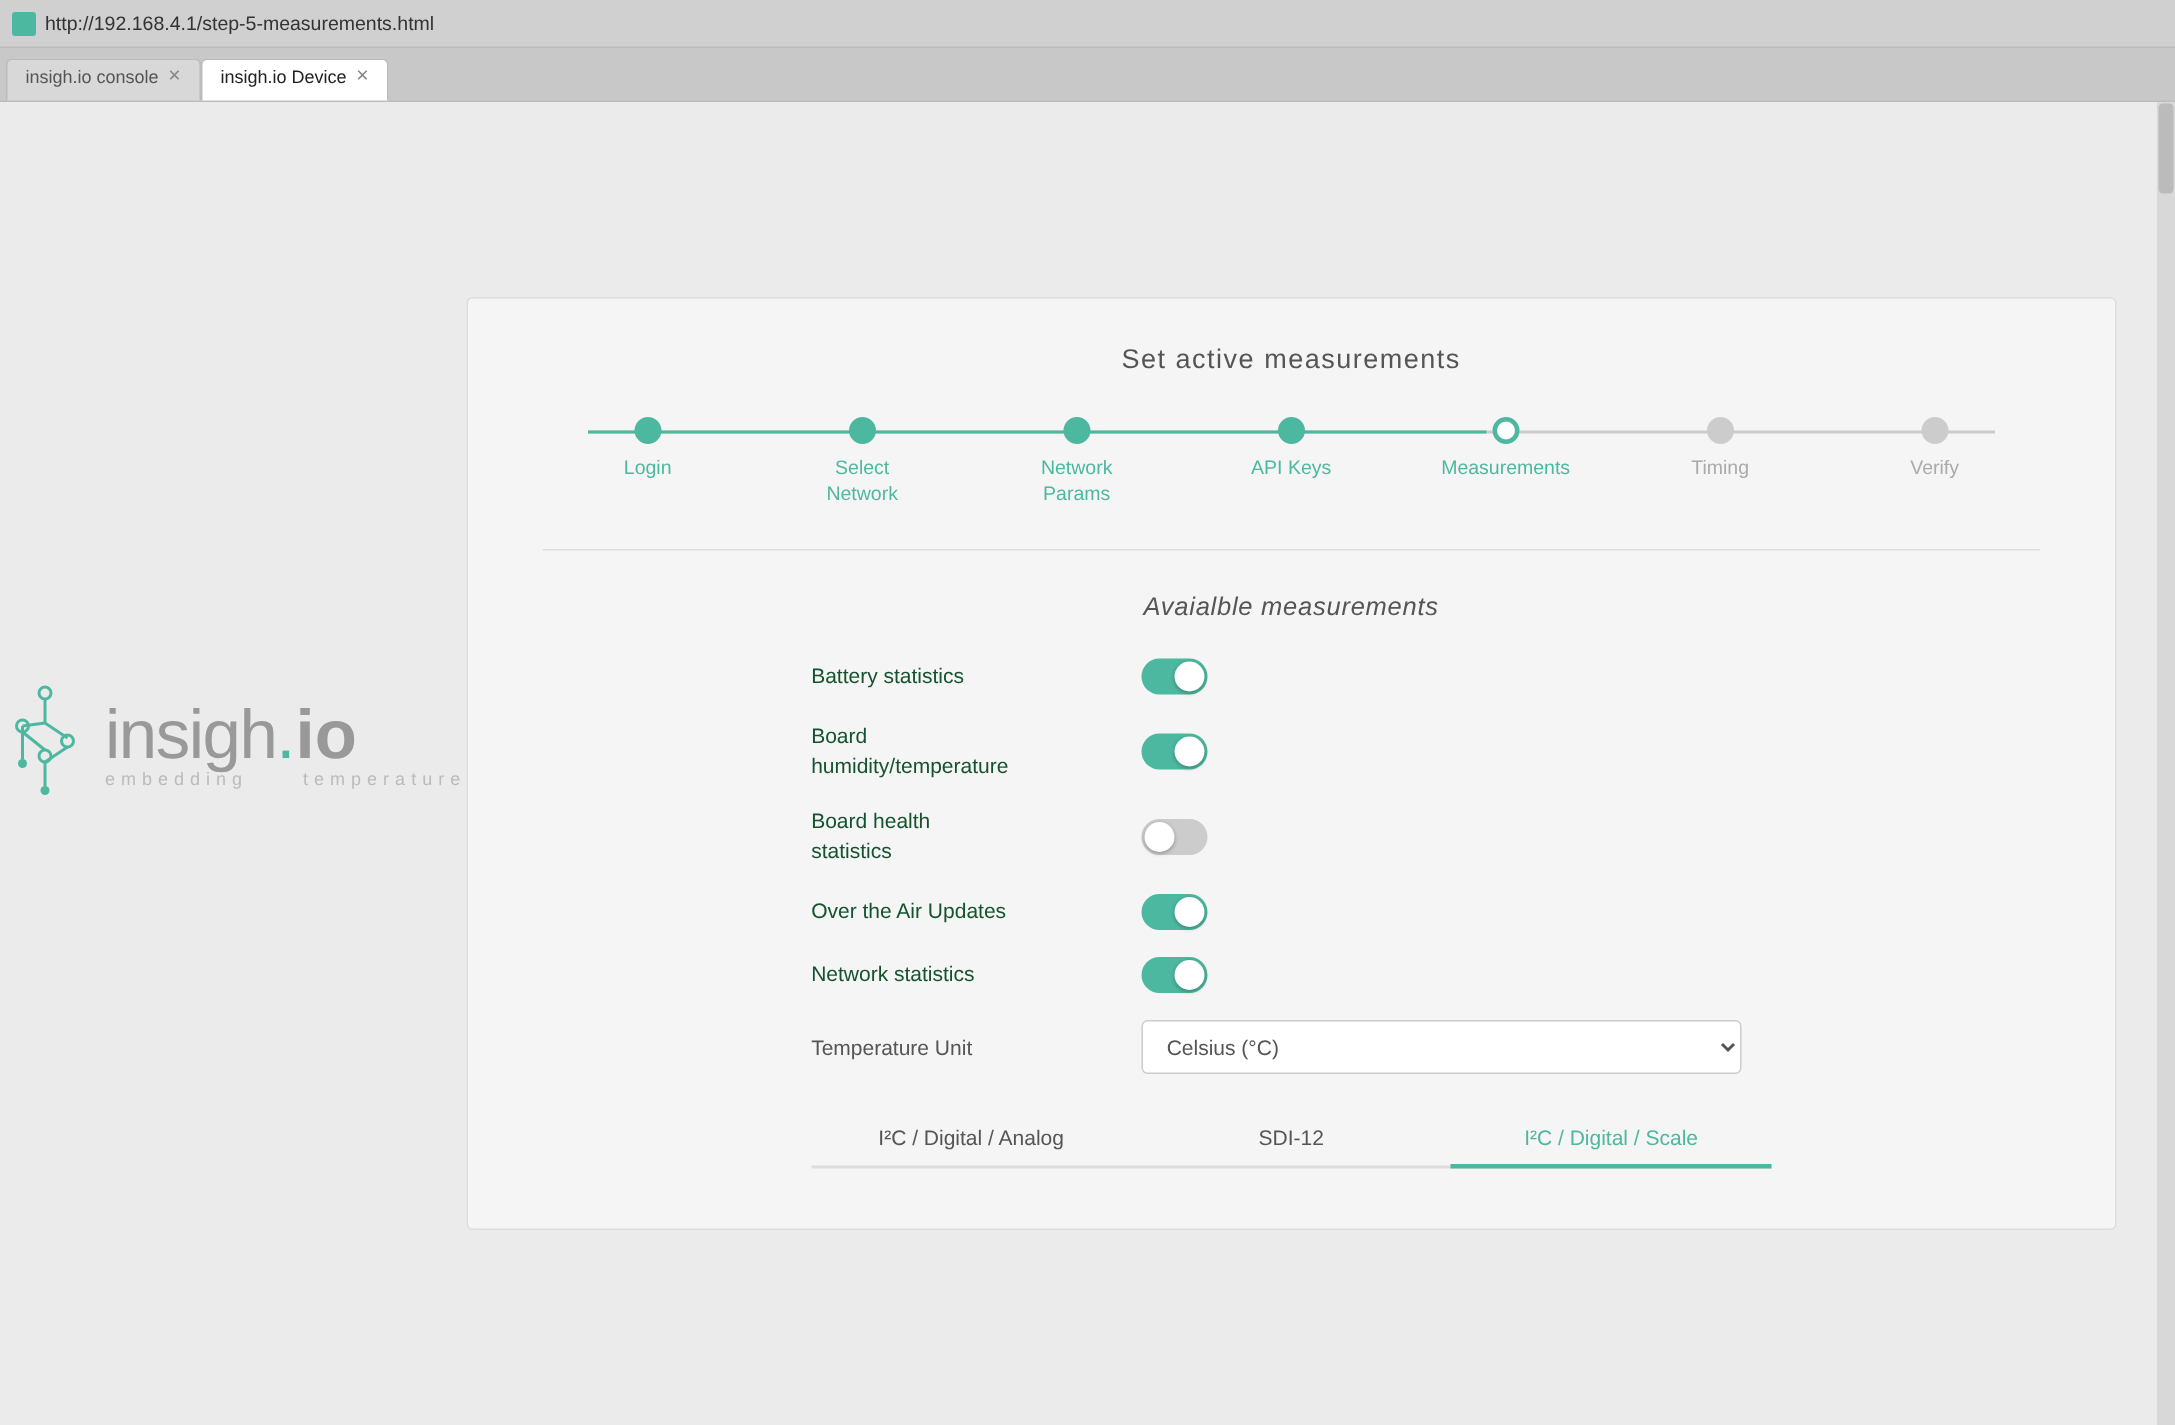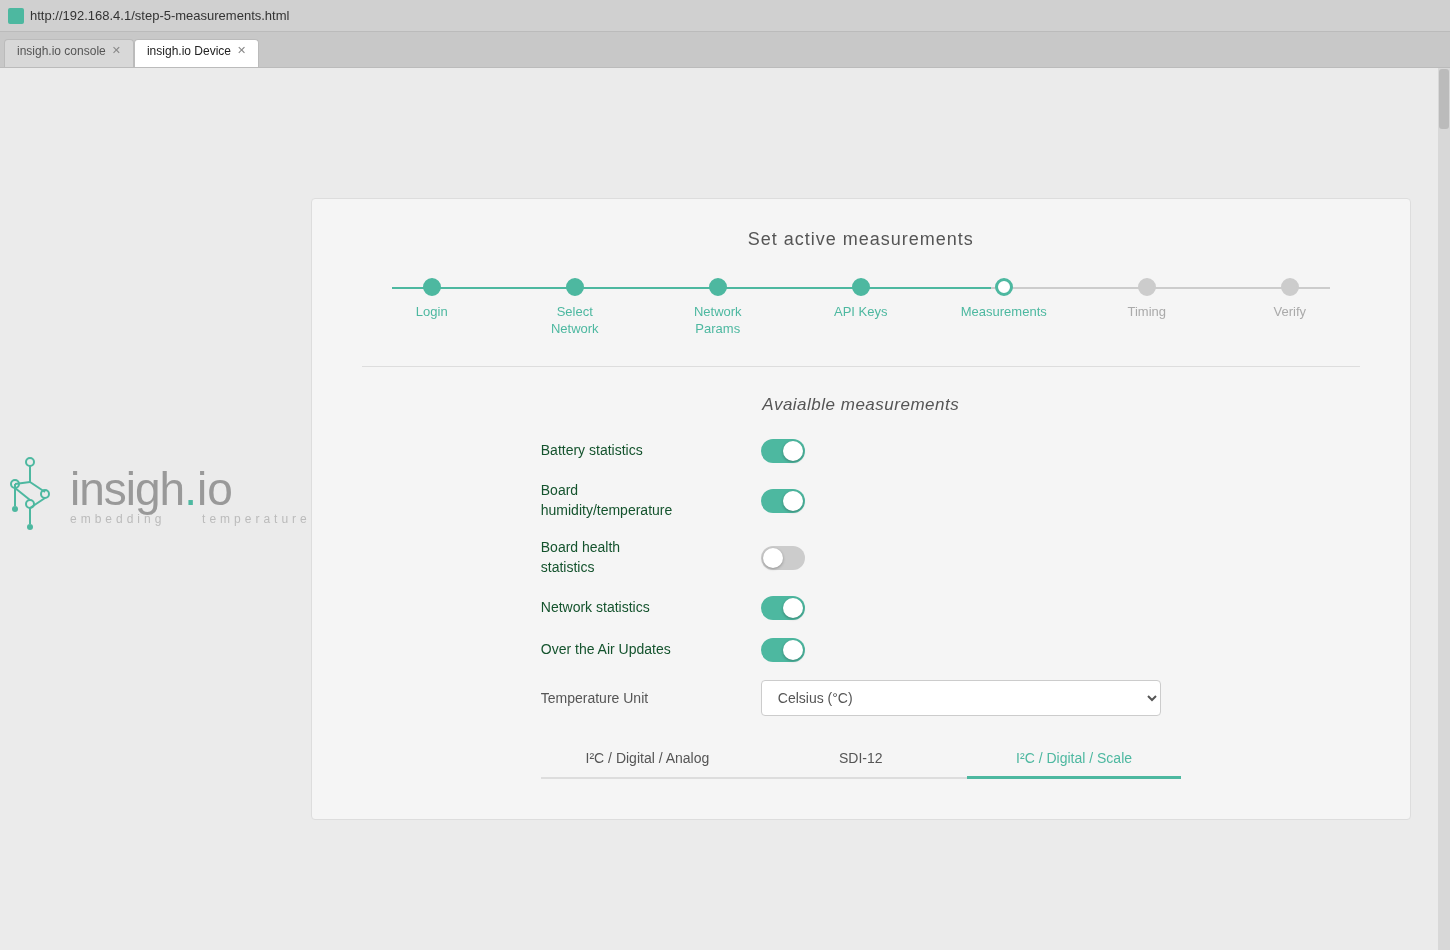--- a/index.html
+++ b/index.html
@@ -334,21 +334,21 @@
           <line x1="30" y1="54" x2="30" y2="70" stroke="#4db8a0" stroke-width="2"></line>
           <circle cx="30" cy="73" r="3" fill="#4db8a0"></circle>
           <circle cx="45" cy="40" r="4" fill="none" stroke="#4db8a0" stroke-width="2"></circle>
           <line x1="30" y1="28" x2="45" y2="38" stroke="#4db8a0" stroke-width="2"></line>
           <line x1="45" y1="44" x2="30" y2="54" stroke="#4db8a0" stroke-width="2"></line>
         </svg>
         <div>
           <div style="display:flex; align-items:baseline;">
             <span style="font-size:46px; color:#999; font-weight:300; letter-spacing:-1px;">insigh</span>
             <span style="font-size:46px; color:#4db8a0; font-weight:400;">.</span>
-            <span style="font-size:46px; color:#999; font-weight:400;">io</span>
+            <span style="font-size:46px; color:#999; font-weight:700;">io</span>
           </div>
           <div style="font-size:12px; color:#bbb; letter-spacing:4px; text-align:center; margin-top:-4px;">
             <span>embedding</span>
             &nbsp;&nbsp;&nbsp;
             <span>temperature</span>
           </div>
         </div>
       </div>
     </div>
   </div>
@@ -420,29 +420,29 @@
 
       <div class="measurement-row">
         <span class="measurement-label">Board health<br>statistics</span>
         <label class="toggle">
           <div class="toggle-track"></div>
           <div class="toggle-thumb" style="left:2px;"></div>
         </label>
       </div>
 
       <div class="measurement-row">
-        <span class="measurement-label">Network statistics</span>
+        <span class="measurement-label">Over the Air Updates</span>
         <label class="toggle">
           <div class="toggle-track on"></div>
           <div class="toggle-thumb" style="left:22px;"></div>
         </label>
       </div>
 
       <div class="measurement-row">
-        <span class="measurement-label">Over the Air Updates</span>
+        <span class="measurement-label">Network statistics</span>
         <label class="toggle">
           <div class="toggle-track on"></div>
           <div class="toggle-thumb" style="left:22px;"></div>
         </label>
       </div>
 
     </div>
 
     <div class="temp-row">
       <span class="temp-label">Temperature Unit</span>

